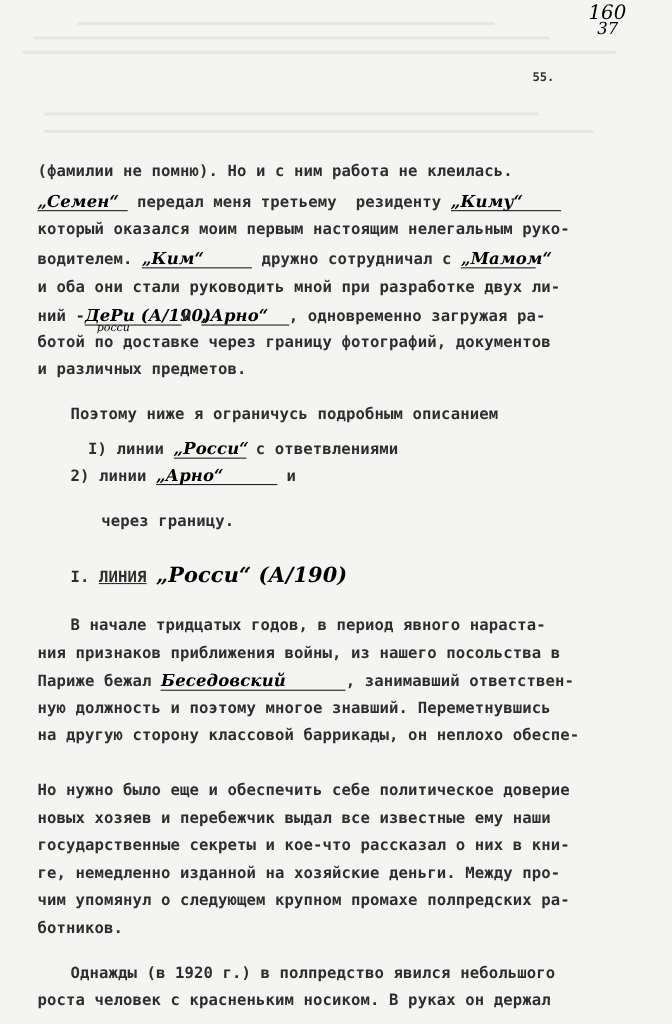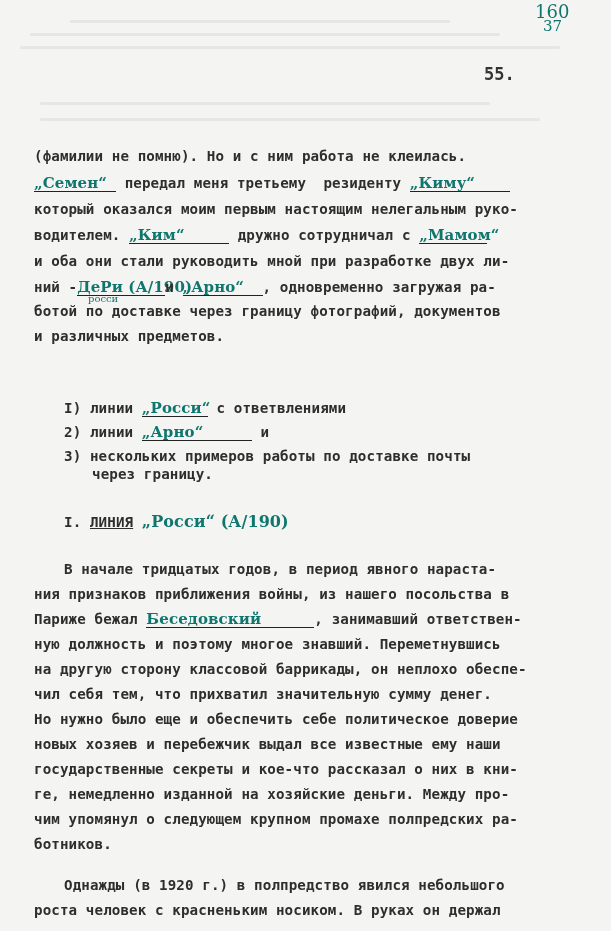--- a/index.html
+++ b/index.html
@@ -7,25 +7,26 @@
     width: 611px; height: 931px; overflow: hidden;
     background: #f4f4f2;
     font-family: "DejaVu Sans Mono", "Liberation Mono", monospace;
     color: #2a2a2a;
     position: relative;
   }
   .page { position: absolute; inset: 0; }
   .faint-line { position: absolute; height: 3px; background: #e6e6e4; border-radius: 2px; }
   .hw {
     font-family: "DejaVu Serif", "Liberation Serif", serif;
-    color: #0f766e;
+    font-style: italic;
+    color: #000000;
   }
   .folio { position: absolute; left: 535px; top: 5px; font-size: 18px; line-height: 14px; }
   .folio .n2 { display: block; margin-left: 8px; font-size: 15px; }
-  .page-num { position: absolute; left: 484px; top: 64px; font-size: 17px; font-weight: bold; color: #333; }
+  .page-num { position: absolute; left: 484px; top: 64px; font-size: 11px; font-weight: bold; color: #333; }
   .line {
     position: absolute; left: 34px; white-space: pre;
     font-size: 14.2px; font-weight: bold; letter-spacing: 0.1px; color: #2e2e2e;
   }
   .blank {
     display: inline-block; border-bottom: 1.5px solid #222; 
     font-size: 15px; line-height: 16px; vertical-align: baseline;
   }
   .sup-note { position: absolute; font-size: 10px; text-align: right; }
 </style>
@@ -50,33 +51,32 @@
   <div class="line" style="top:148px">(фамилии не помню). Но и с ним работа не клеилась.</div>
   <div class="line" style="top:175px"><span class="blank hw" style="width:82px">„Семен“</span><span> передал меня третьему  резиденту </span><span class="blank hw" style="width:100px">„Киму“</span></div>
   <div class="line" style="top:201px">который оказался моим первым настоящим нелегальным руко-</div>
   <div class="line" style="top:227px"><span>водителем. </span><span class="blank hw" style="width:100px">„Ким“</span><span> дружно сотрудничал с </span><span class="blank hw" style="width:68px">„Мамом“</span></div>
   <div class="line" style="top:253px">и оба они стали руководить мной при разработке двух ли-</div>
   <div class="line" style="top:279px"><span>ний -</span><span class="blank hw" style="width:88px">ДеРи (А/190)</span><span>и </span><span class="blank hw" style="width:80px">„Арно“</span><span>, одновременно загружая ра-</span></div>
   <div class="sup-note hw" style="left:88px;top:293px">росси</div>
   <div class="line" style="top:303px">ботой по доставке через границу фотографий, документов</div>
   <div class="line" style="top:328px">и различных предметов.</div>
 
-  <div class="line" style="left:64px;top:400px"><span>I)</span> <span>линии </span><span class="blank hw" style="width:66px">„Росси“</span><span> с ответвлениями</span></div>
+  <div class="line" style="left:64px;top:369px">Поэтому ниже я ограничусь подробным описанием</div>
+  <div class="line" style="left:80px;top:400px"><span>I)</span> <span>линии </span><span class="blank hw" style="width:66px">„Росси“</span><span> с ответвлениями</span></div>
   <div class="line" style="left:64px;top:424px"><span>2)</span> <span>линии </span><span class="blank hw" style="width:110px">„Арно“</span><span> и</span></div>
-  <div class="line" style="left:64px;top:448px"><span>3)</span> <span>нескольких примеров работы по доставке почты</span></div>
   <div class="line" style="left:92px;top:466px">через границу.</div>
 
-  <div class="line" style="left:64px;top:512px"><span>I.</span> <span style="text-decoration:underline">ЛИНИЯ</span> <span class="hw" style="font-size:16px">„Росси“ (А/190)</span></div>
+  <div class="line" style="left:64px;top:512px"><span>I.</span> <span style="text-decoration:underline">ЛИНИЯ</span> <span class="hw" style="font-size:19px">„Росси“ (А/190)</span></div>
 
   <div class="line" style="left:64px;top:561px">В начале тридцатых годов, в период явного нараста-</div>
   <div class="line" style="top:586px">ния признаков приближения войны, из нашего посольства в</div>
   <div class="line" style="top:611px"><span>Париже бежал </span><span class="blank hw" style="width:168px">Беседовский</span><span>, занимавший ответствен-</span></div>
   <div class="line" style="top:636px">ную должность и поэтому многое знавший. Переметнувшись</div>
   <div class="line" style="top:661px">на другую сторону классовой баррикады, он неплохо обеспе-</div>
-  <div class="line" style="top:686px">чил себя тем, что прихватил значительную сумму денег.</div>
   <div class="line" style="top:711px">Но нужно было еще и обеспечить себе политическое доверие</div>
   <div class="line" style="top:736px">новых хозяев и перебежчик выдал все известные ему наши</div>
   <div class="line" style="top:761px">государственные секреты и кое-что рассказал о них в кни-</div>
   <div class="line" style="top:786px">ге, немедленно изданной на хозяйские деньги. Между про-</div>
   <div class="line" style="top:811px">чим упомянул о следующем крупном промахе полпредских ра-</div>
   <div class="line" style="top:836px">ботников.</div>
 
   <div class="line" style="left:64px;top:877px">Однажды (в 1920 г.) в полпредство явился небольшого</div>
   <div class="line" style="top:902px">роста человек с красненьким носиком. В руках он держал</div>
 </div>

